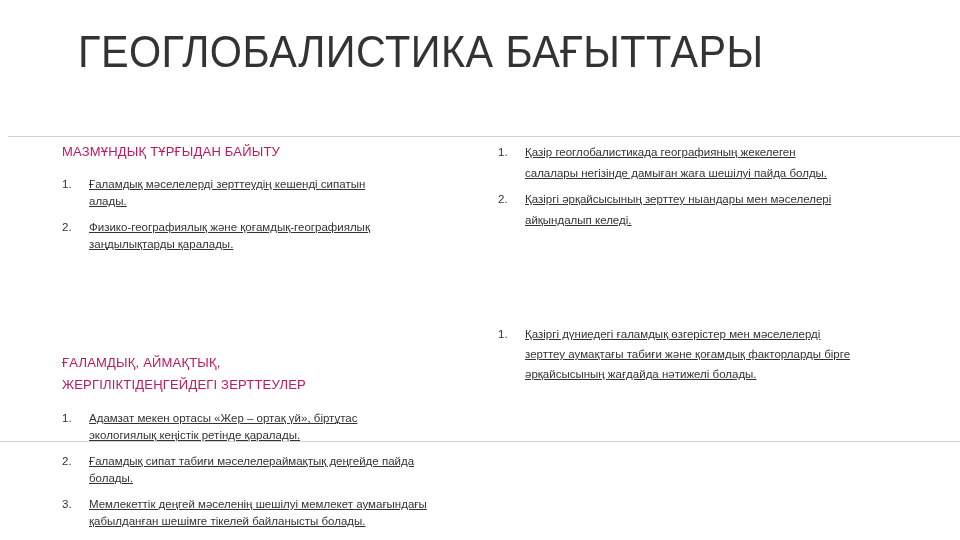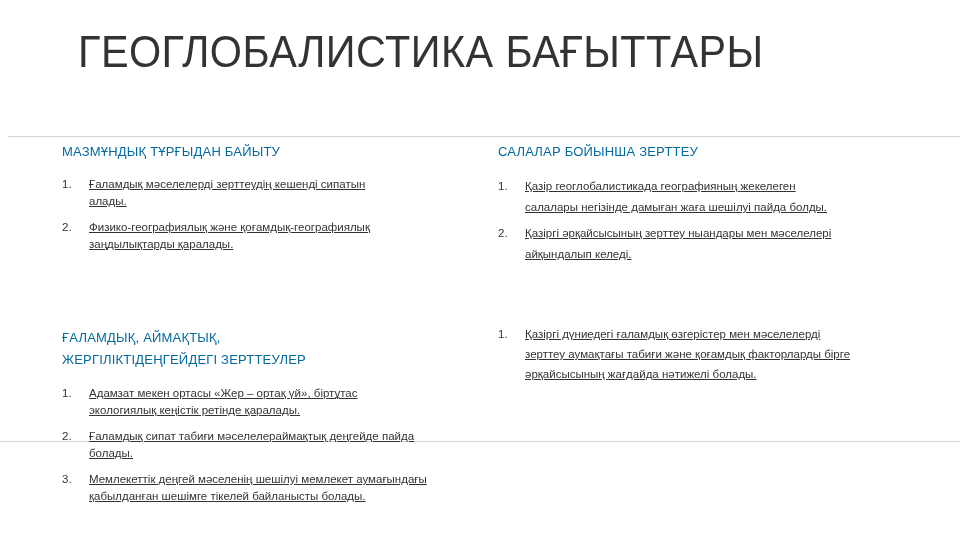--- a/index.html
+++ b/index.html
@@ -12,21 +12,21 @@
     position:absolute; left:78px; top:26px;
     font-size:45px; font-weight:400; color:#333333; letter-spacing:0.5px;
     white-space:nowrap;
     transform:scaleX(0.92); transform-origin:left top;
   }
   .divider { position:absolute; height:1px; background:#d4d4d4; }
   .div-top { left:8px; right:0; top:136px; }
   .div-bottom { left:0; right:0; top:441px; }
   .section { position:absolute; width:380px; }
   .sec-head {
-    font-size:13px; color:#0369a1; letter-spacing:0.2px; line-height:20px;
+    font-size:13px; color:#be185d; letter-spacing:0.2px; line-height:20px;
     text-transform:uppercase; margin:0 0 14px 0;
   }
   ol { list-style:none; margin:0; padding:0; }
   li { display:flex; font-size:11.5px; line-height:17px; color:#333; margin-bottom:9px; }
   li .num { width:27px; flex:none; }
   li .txt { flex:1;text-decoration:underline; }
   .right li { line-height:21px; margin-bottom:5px; }
 </style>
 </head>
 <body>
@@ -44,35 +44,34 @@
       <span class="txt">Ғаламдық мәселелерді зерттеудің кешенді сипатын алады.</span>
     </li>
     <li>
       <span class="num">2.</span>
       <span class="txt">Физико-географиялық және қоғамдық-географиялық заңдылықтарды қаралады.</span>
     </li>
   </ol>
 </div>
 
 <div class="section right" style="left:498px; top:142px; width:350px;">
-  <div class="sec-head">САЛАЛАР БОЙЫНША ЗЕРТТЕУ</div>
   <ol>
     <li>
       <span class="num">1.</span>
       <span class="txt">Қазір геоглобалистикада географияның жекелеген салалары негізінде дамыған жаға шешілуі пайда болды.</span>
     </li>
     <li>
       <span class="num">2.</span>
       <span class="txt">Қазіргі әрқайсысының зерттеу ныандары мен мәселелері айқындалып келеді.</span>
     </li>
   </ol>
 </div>
 
 <div class="section" style="left:62px; top:327px; width:365px;">
-  <div class="sec-head" style="width:300px; line-height:22px;">ҒАЛАМДЫҚ, АЙМАҚТЫҚ, ЖЕРГІЛІКТІДЕҢГЕЙДЕГІ ЗЕРТТЕУЛЕР</div>
+  <div class="sec-head" style="width:300px; line-height:22px;margin-top:25px;">ҒАЛАМДЫҚ, АЙМАҚТЫҚ, ЖЕРГІЛІКТІДЕҢГЕЙДЕГІ ЗЕРТТЕУЛЕР</div>
   <ol>
     <li>
       <span class="num">1.</span>
       <span class="txt">Адамзат мекен ортасы «Жер – ортақ үй», біртұтас экологиялық кеңістік ретінде қаралады.</span>
     </li>
     <li>
       <span class="num">2.</span>
       <span class="txt">Ғаламдық сипат табиғи мәселелераймақтық деңгейде пайда болады.</span>
     </li>
     <li>

